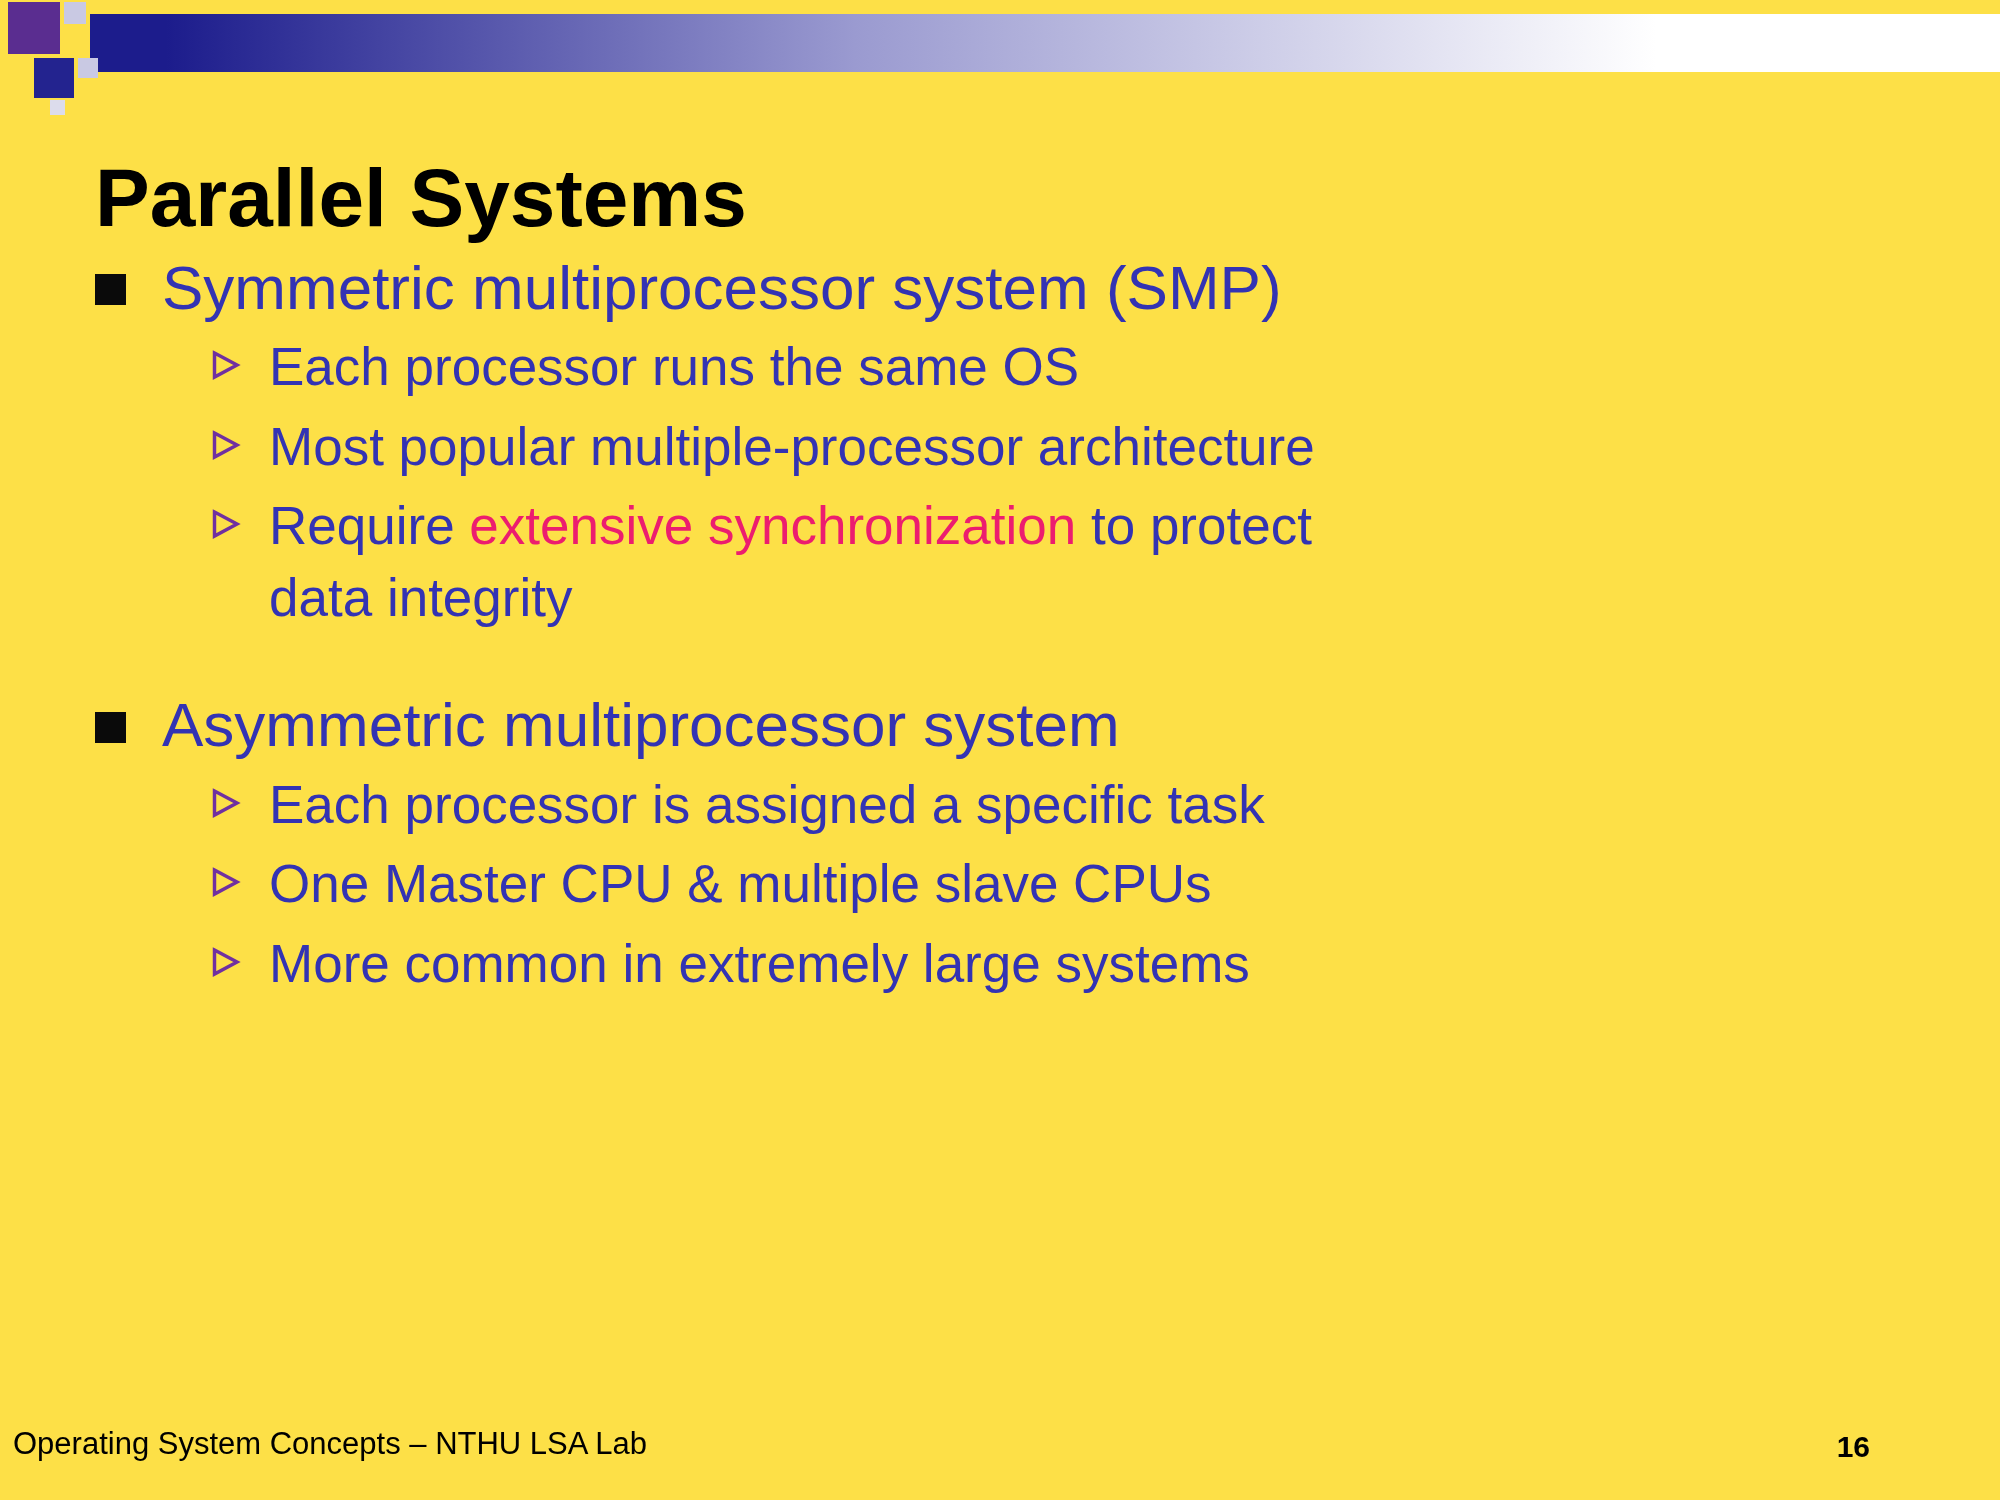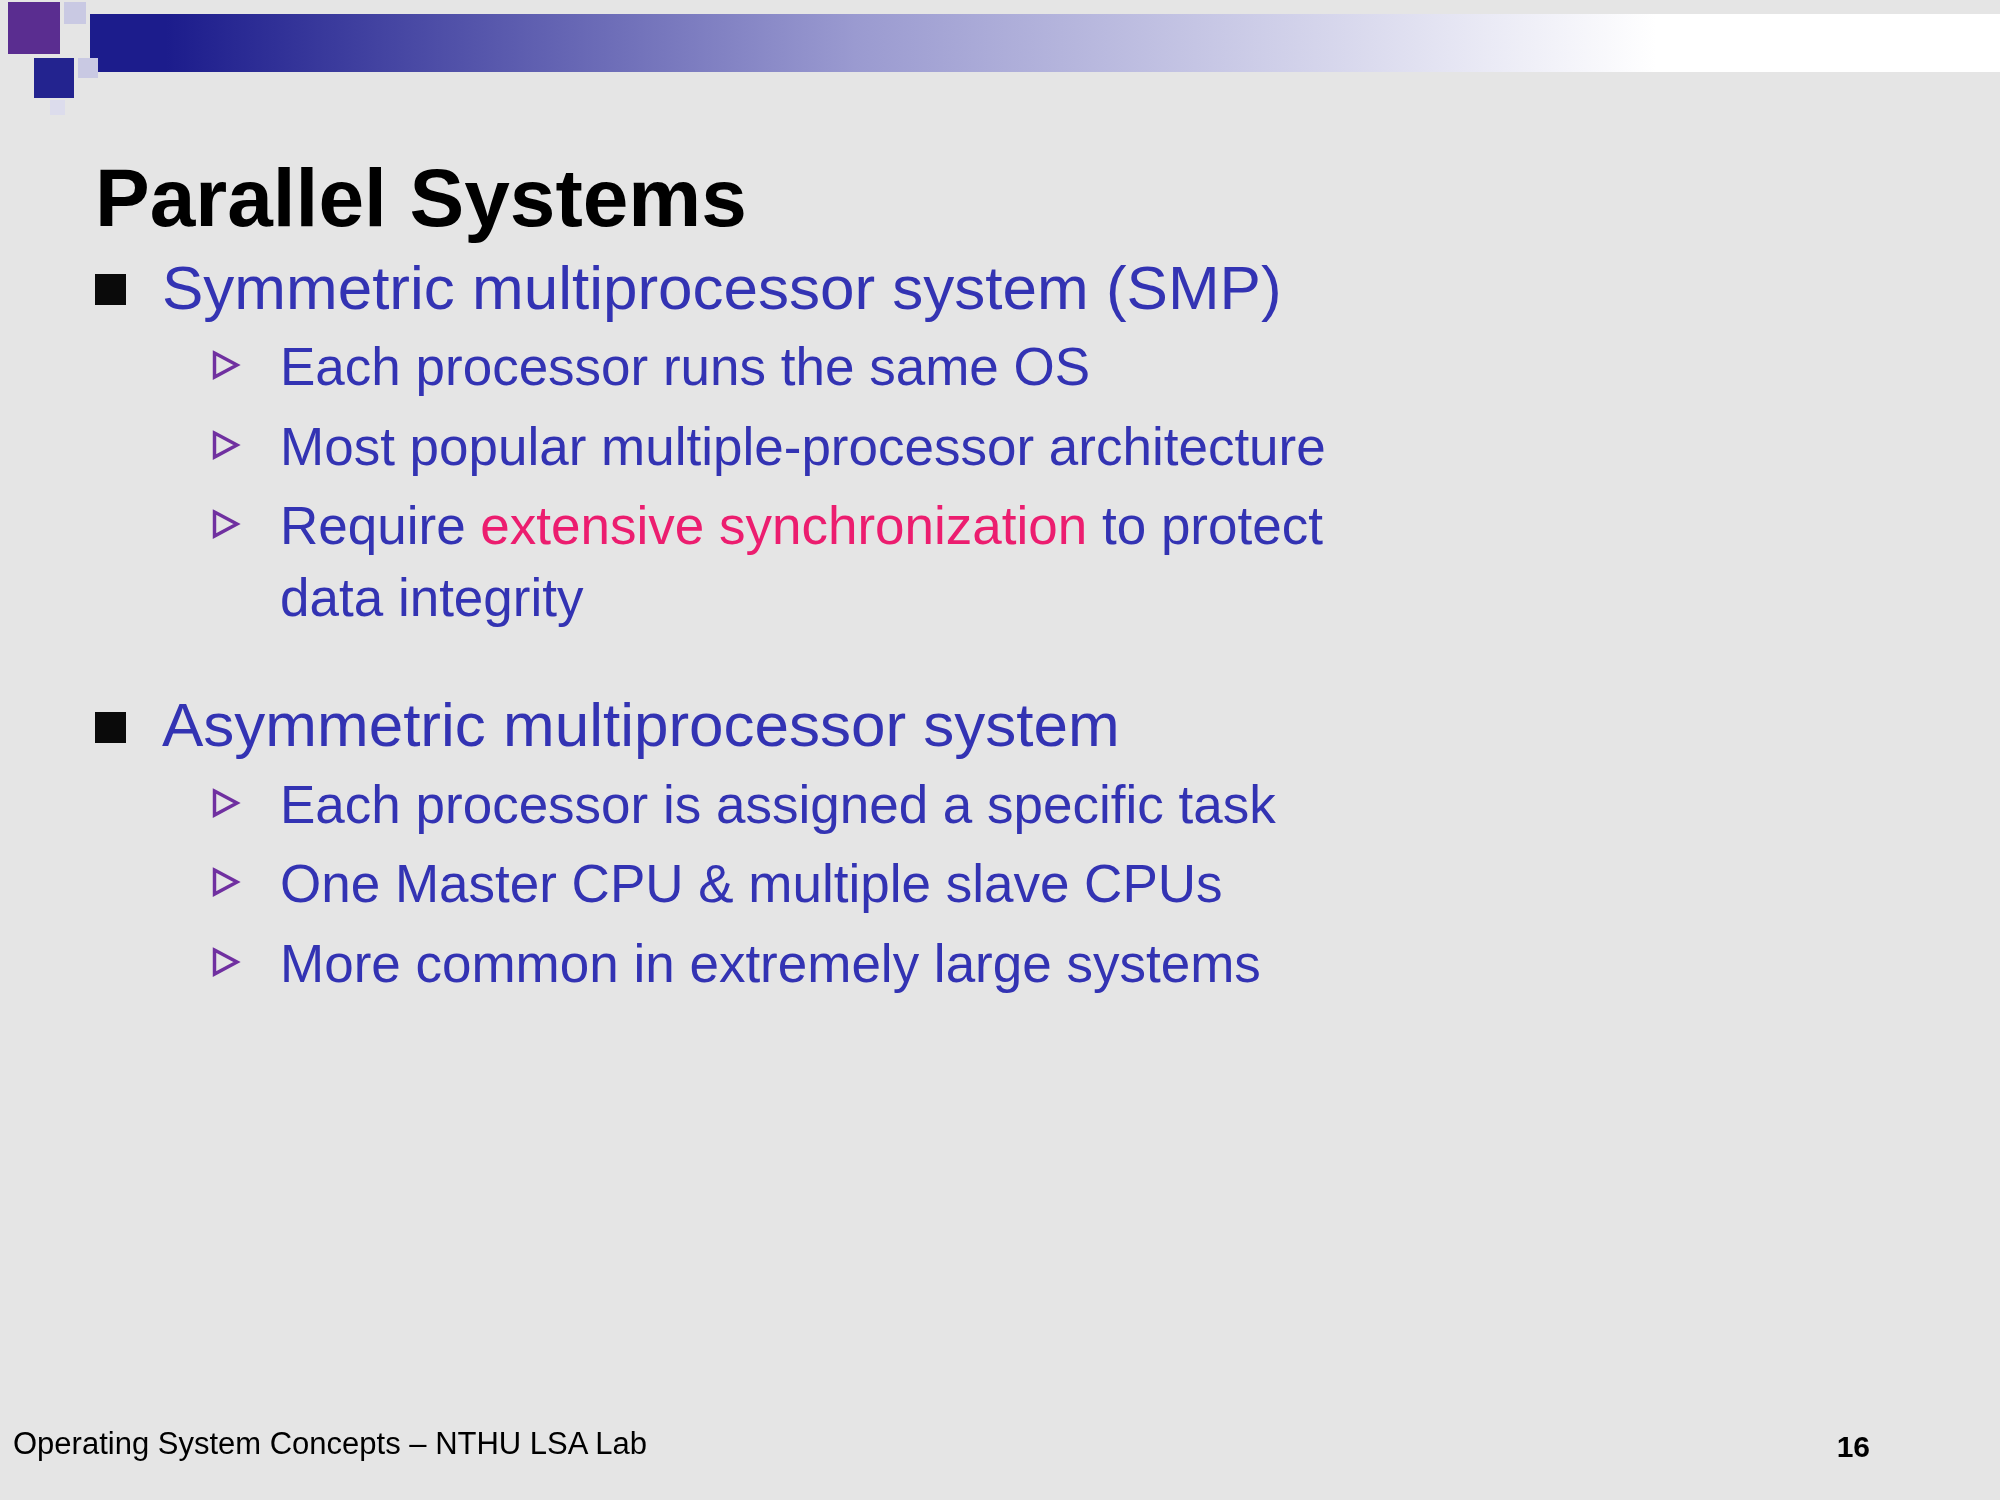--- a/index.html
+++ b/index.html
@@ -1,19 +1,19 @@
 <!DOCTYPE html>
 <html style="--body-blue: #3333b3; --arrow-purple: #7030a0; --highlight-pink: #ec1d6f; --banner-navy: #1c1c8c; --square-purple: #5a2d90; --square-navy: #23238f; --square-light: #c9c9e3;"><head>
 <meta charset="utf-8">
 <style>
   html,body{margin:0;padding:0;background:#ffffff;}
   .slide{
     position:relative;
     width:2000px;height:1500px;
-    background:#e5e5e5;
+    background:#fde047;
     font-family:"Liberation Sans", sans-serif;
     overflow:hidden;
   }
   
   .banner-bar{
     position:absolute;left:90px;top:14px;right:0;height:58px;
     background:linear-gradient(to right, var(--banner-navy) 0%, var(--banner-navy) 4%, #9a9ad0 40%, #ffffff 82%, #ffffff 100%);
   }
   .deco-sq{position:absolute;}
   .sq-purple{left:8px;top:2px;width:52px;height:52px;background:var(--square-purple);}
@@ -29,21 +29,21 @@
   
   .content{position:absolute;left:95px;top:240px;right:50px;}
   .l1{
     display:flex;align-items:center;gap:36px;
     color:var(--body-blue);font-size:62px;line-height:1.15;
     margin:12px 0 8px 0;
   }
   .l1.second{margin-top:56px;}
   .sqb{flex:none;width:31px;height:31px;background:#0a0a0a;margin-top:4px;}
   .l2{
-    display:flex;gap:37px;
+    display:flex;gap:26px;
     color:var(--body-blue);font-size:53px;line-height:1.35;
     margin:8px 0 8px 112px;
   }
   .arrow{flex:none;width:36px;height:36px;margin-top:16px;}
   .arrow svg{display:block;width:36px;height:36px;}
   .hl{color:var(--highlight-pink);}
   .sub3text{max-width:1160px;}
   
   .footer{
     position:absolute;left:0;right:0;bottom:38px;

